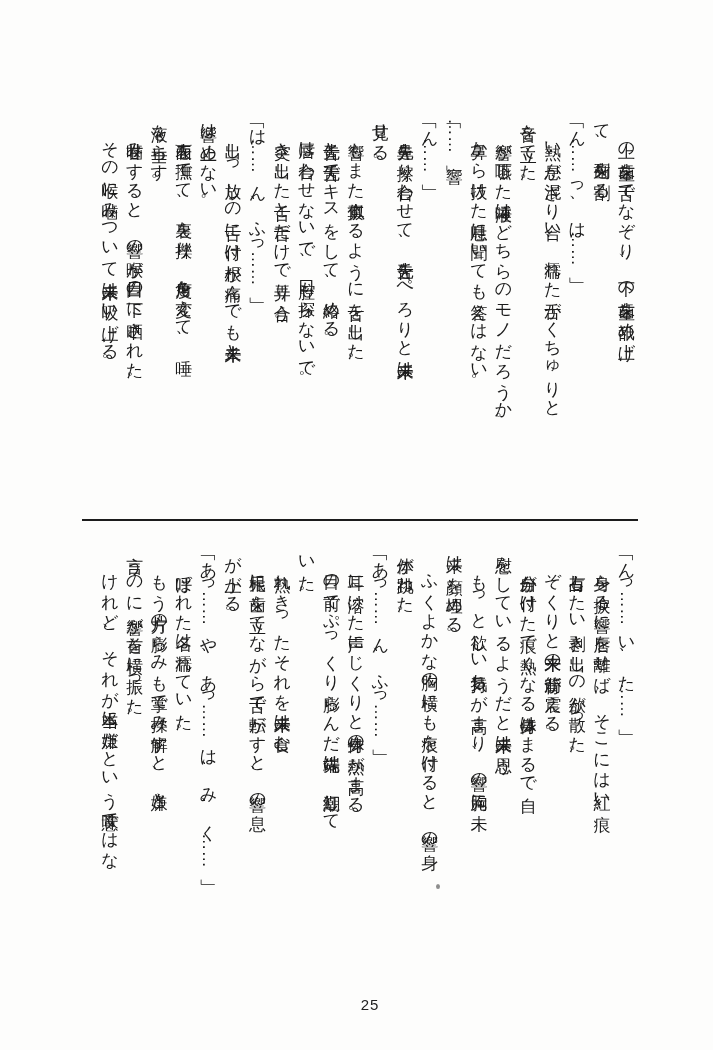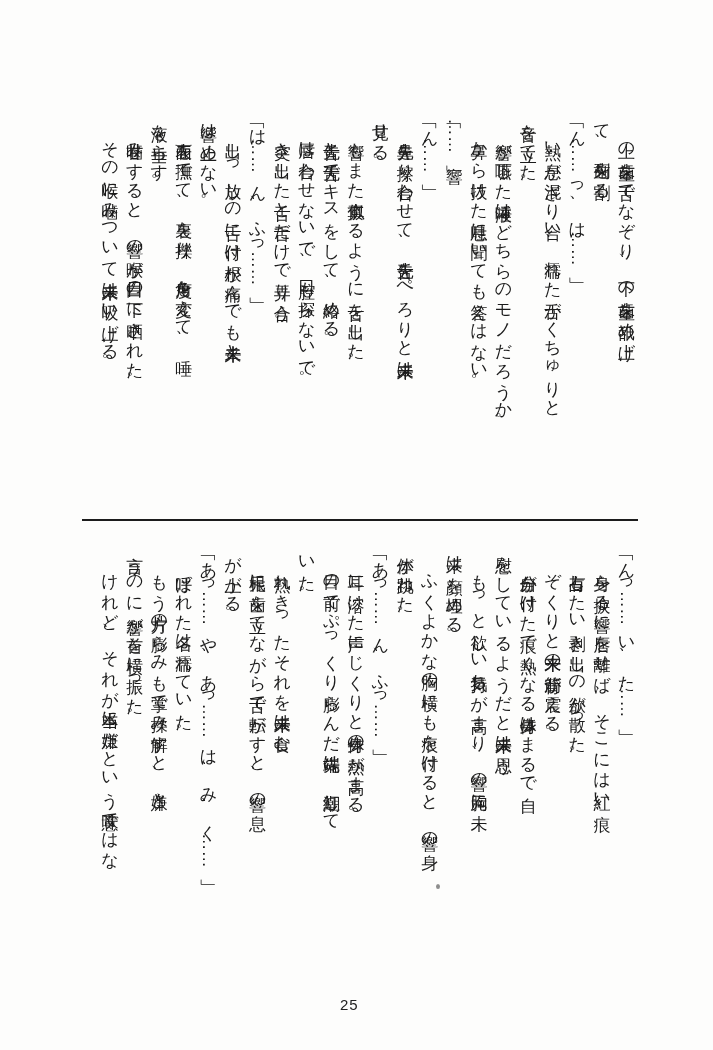--- a/index.html
+++ b/index.html
@@ -33,20 +33,21 @@
   .line.w{ text-indent:0; }      
   .divider{
     position:absolute;
     left:82px; top:519px;
     width:556px; height:2px;
     background:#1c1c1c;
   }
   .page-number{
     position:absolute;
     left:340px; top:996px; width:60px;
+    text-align:center;
     font-size:15px;
     color:#222;
     letter-spacing:1px;
   }
   .speck{
     position:absolute;
     left:436px; top:884px;
     width:4px; height:5px;
     background:#8d8d8d;
     border-radius:50%;

